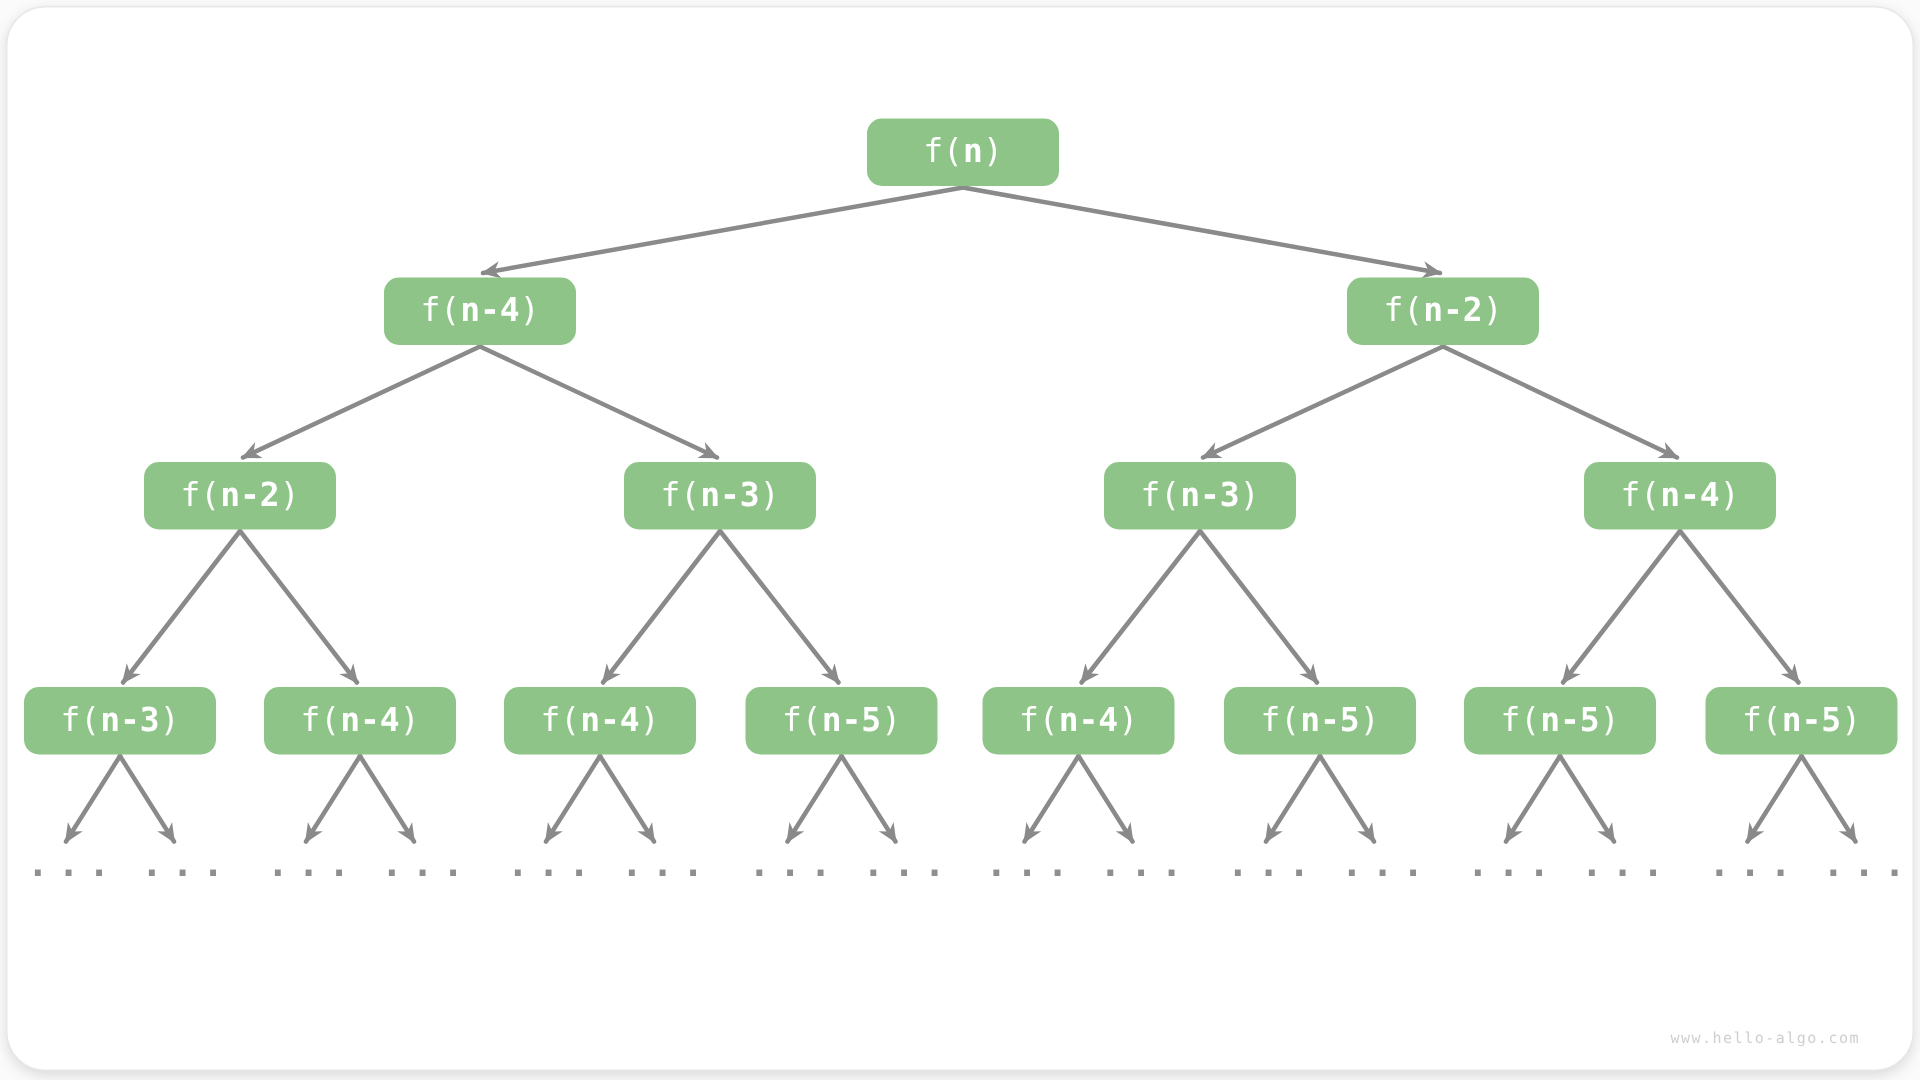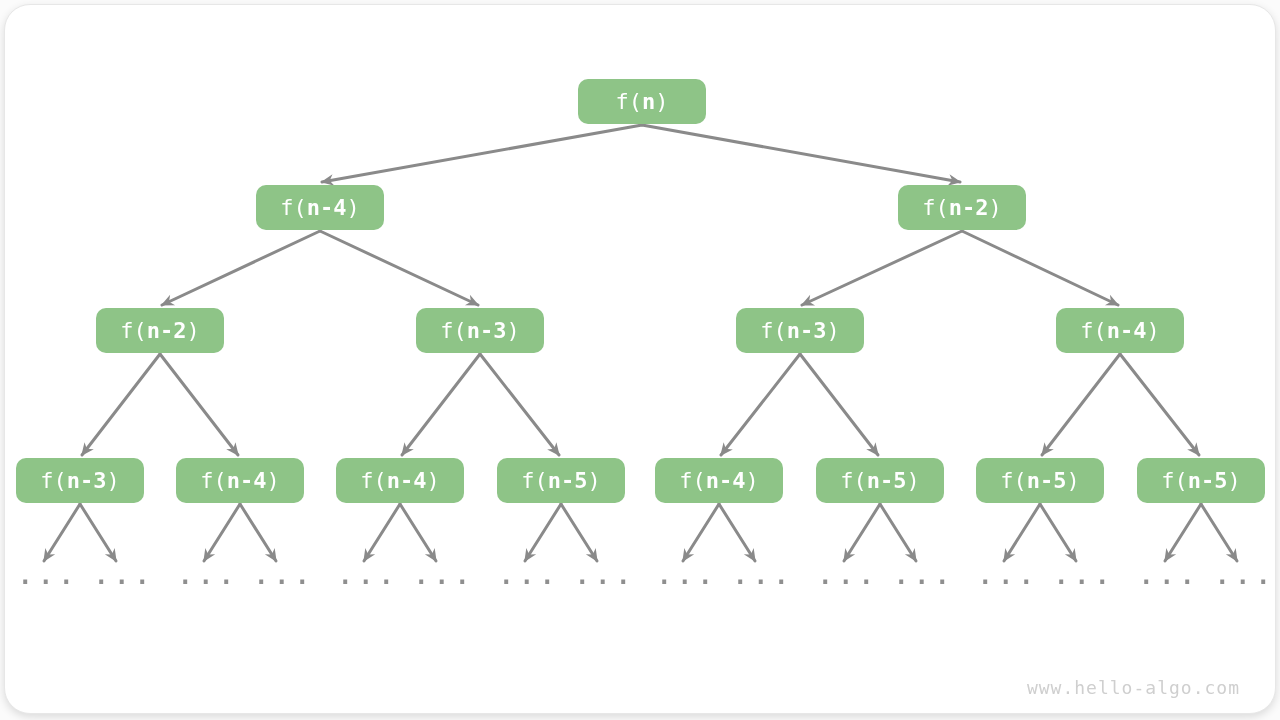--- a/index.html
+++ b/index.html
@@ -6,21 +6,21 @@
   #stage{position:absolute;top:0;left:0;width:1280px;height:720px;font-family:"DejaVu Sans Mono",monospace;}
   #card{position:absolute;top:4px;left:4px;right:4px;bottom:6px;background:#ffffff;
         border:1px solid #e7e7e7;border-radius:26px;box-shadow:0 3px 9px rgba(0,0,0,0.13);}
   #edges{position:absolute;top:0;left:0;width:1280px;height:720px;}
   .node{position:absolute;width:128px;height:45px;background:#8ec487;border-radius:10px;
         display:flex;align-items:center;justify-content:center;
         color:#ffffff;font-size:22px;line-height:1;white-space:nowrap;}
   .na{font-weight:bold;}
   .dots{position:absolute;top:564px;width:48px;text-align:center;color:#8f8f8f;
         font-size:24px;font-weight:bold;letter-spacing:6px;line-height:1;}
-  #watermark{position:absolute;right:40px;bottom:22px;font-size:18px;color:#cfcfcf;letter-spacing:1px;}
+  #watermark{position:absolute;right:40px;bottom:22px;font-size:10px;color:#cfcfcf;letter-spacing:1px;}
 </style>
 </head>
 <body>
 
 <div id="stage">
   <div id="card"></div>
 
   <svg id="edges" viewBox="0 0 1280 720">
     <defs>
       <marker id="arw" viewBox="0 0 10 10" refX="9" refY="5" markerWidth="15" markerHeight="13" markerUnits="userSpaceOnUse" orient="auto">

